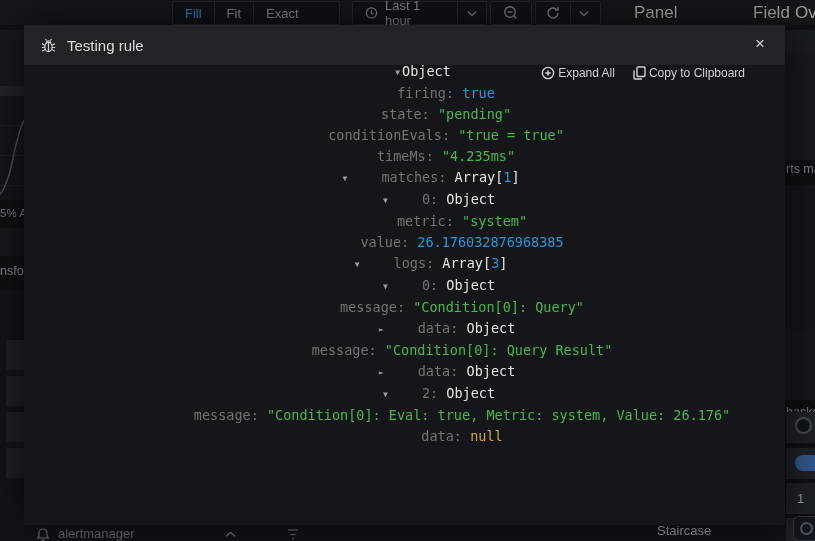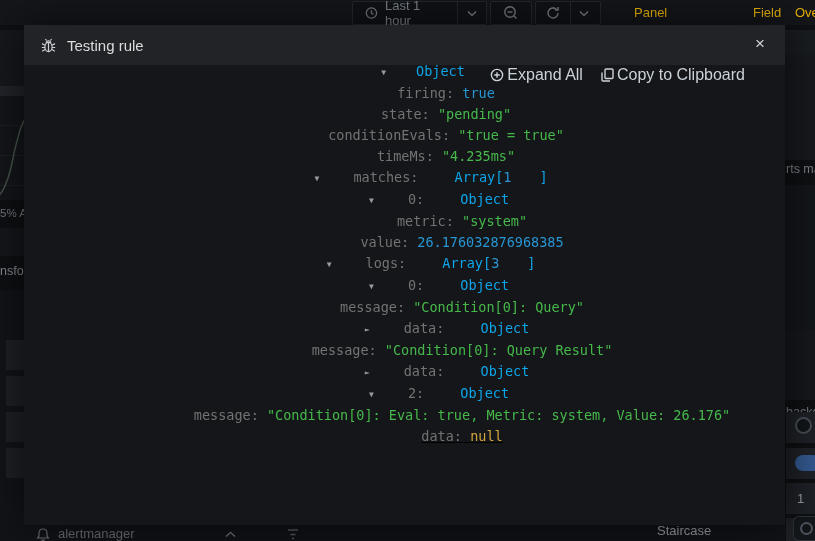--- a/index.html
+++ b/index.html
@@ -11,66 +11,71 @@
   
   #bg { position:absolute; inset:0; background:#0e1013; }
   .toolbar { position:absolute; left:0; top:0; width:815px; height:25px; background:#14161a; }
   .tb-group { position:absolute; top:1px; height:24px; background:#101216;
     border:1px solid #24272c; border-radius:2px; display:flex; align-items:center; }
   .tb-cell { height:100%; display:flex; align-items:center; justify-content:center;
     padding:0 12px; color:#7e848c; font-size:13px; border-right:1px solid #24272c; }
   .tb-cell:last-child { border-right:none; }
   .tb-cell.active { color:#2f7fbc; }
   .tb-tab { position:absolute; top:0; height:25px; display:flex; align-items:center;
-    color:#eab308; font-size:13px; }
+    color:#a3a3a3; font-size:17px; }
   .tb-icon { stroke:#767c84; fill:none; stroke-width:1.4; }
   .frag { position:absolute; color:#757a80; font-size:12.5px; white-space:nowrap; }
 
   .lpanel { position:absolute; left:0; width:24px; }
   .rpanel { position:absolute; left:785px; width:30px; }
   .opt-box { position:absolute; background:#1e2126; }
   .knob { position:absolute; width:17px; height:17px; border-radius:50%;
     border:2px solid #474e55; background:#121519; }
   .pill-on { position:absolute; width:26px; height:16px; border-radius:8px; background:#33598f; }
 
   
   #modal { position:absolute; left:24px; top:25px; width:761px; height:500px;
     background:#141619; box-shadow:0 0 40px rgba(0,0,0,.65);text-align:center; }
   #modal-header { position:absolute; left:0; top:0; width:100%; height:40px;
     background:#212327; display:flex; align-items:center; padding:0 16px; }
   #modal-title { color:#dcdcdc; font-size:15px; font-weight:500; margin-left:10px; }
   #modal-close { position:absolute; right:20px; top:9px; color:#cfd0d2; font-size:17px;
     line-height:20px; cursor:pointer; }
 
   #actions { position:absolute; top:41px; right:40px; display:flex; gap:18px; }
-  .action-btn { display:flex; align-items:center; gap:3px; color:#ccd2d9; font-size:16px;
+  .action-btn { display:flex; align-items:center; gap:3px; color:#ccd2d9; font-size:12px;
     cursor:pointer; }
   .action-btn svg { stroke:#ccd2d9; fill:none; stroke-width:1.4; }
 
   #json-tree { position:absolute; left:0; top:36px; width:100%;
     font-family:"DejaVu Sans Mono", monospace; font-size:13.5px; line-height:21px; }
   .tree-row { white-space:pre; }
   .arrow { display:inline-block; width:9px; font-size:8px; color:#959ba3;
     vertical-align:1px; }
   .k { color:#737373;margin-left:32px; }
   .v-b { color:#2896d2; }
   .v-s { color:#46b94b; }
   .v-n { color:#d2a53c; }
-  .v-w { color:#0ea5e9;margin-left:28px; }
+  .v-w { color:#e5e5e5; }
 
   .graph-grid { position:absolute; left:0; width:24px; height:1px; background:#1c1f24; }
 </style>
 </head>
 <body>
 
 <div id="stage">
 
   <div id="bg">
 
     <div class="toolbar">
+      <div class="tb-group" style="left:172px; width:168px;">
+        <div class="tb-cell active">Fill</div>
+        <div class="tb-cell">Fit</div>
+        <div class="tb-cell">Exact</div>
+      </div>
 
       <div class="tb-group" style="left:352px; width:135px;">
         <div class="tb-cell" style="gap:7px;">
           <svg class="tb-icon" width="14" height="14" viewBox="0 0 14 14">
               <circle cx="7" cy="7" r="5.6"></circle>
               <path d="M7 4v3.2l2.2 1.4"></path>
             </svg>
           <span>Last 1 hour</span>
         </div>
         <div class="tb-cell" style="padding:0 9px;">
@@ -206,17 +211,17 @@
         <div class="tree-row" style="padding-left: 83px;"><span class="k">metric: </span><span class="v-s">"system"</span></div>
         <div class="tree-row" style="padding-left: 83px;"><span class="k">value: </span><span class="v-b">26.176032876968385</span></div>
         <div class="tree-row" style="padding-left: 51px;"><span class="arrow">▼</span><span class="k">logs: </span><span class="v-w">Array[</span><span class="v-b">3</span><span class="v-w">]</span></div>
         <div class="tree-row" style="padding-left: 67px;"><span class="arrow">▼</span><span class="k">0: </span><span class="v-w">Object</span></div>
         <div class="tree-row" style="padding-left: 83px;"><span class="k">message: </span><span class="v-s">"Condition[0]: Query"</span></div>
         <div class="tree-row" style="padding-left: 83px;"><span class="arrow">►</span><span class="k">data: </span><span class="v-w">Object</span></div>
         <div class="tree-row" style="padding-left: 83px;"><span class="k">message: </span><span class="v-s">"Condition[0]: Query Result"</span></div>
         <div class="tree-row" style="padding-left: 83px;"><span class="arrow">►</span><span class="k">data: </span><span class="v-w">Object</span></div>
         <div class="tree-row" style="padding-left: 67px;"><span class="arrow">▼</span><span class="k">2: </span><span class="v-w">Object</span></div>
         <div class="tree-row" style="padding-left: 83px;"><span class="k">message: </span><span class="v-s">"Condition[0]: Eval: true, Metric: system, Value: 26.176"</span></div>
-        <div class="tree-row" style="padding-left: 83px; text-decoration: underline;"><span class="k">data: </span><span class="v-n">null</span></div>
+        <div class="tree-row" style="padding-left: 83px;"><span class="k">data: </span><span class="v-n">null</span></div>
       </div>
   </div>
 
 </div>
 
 </body></html>

